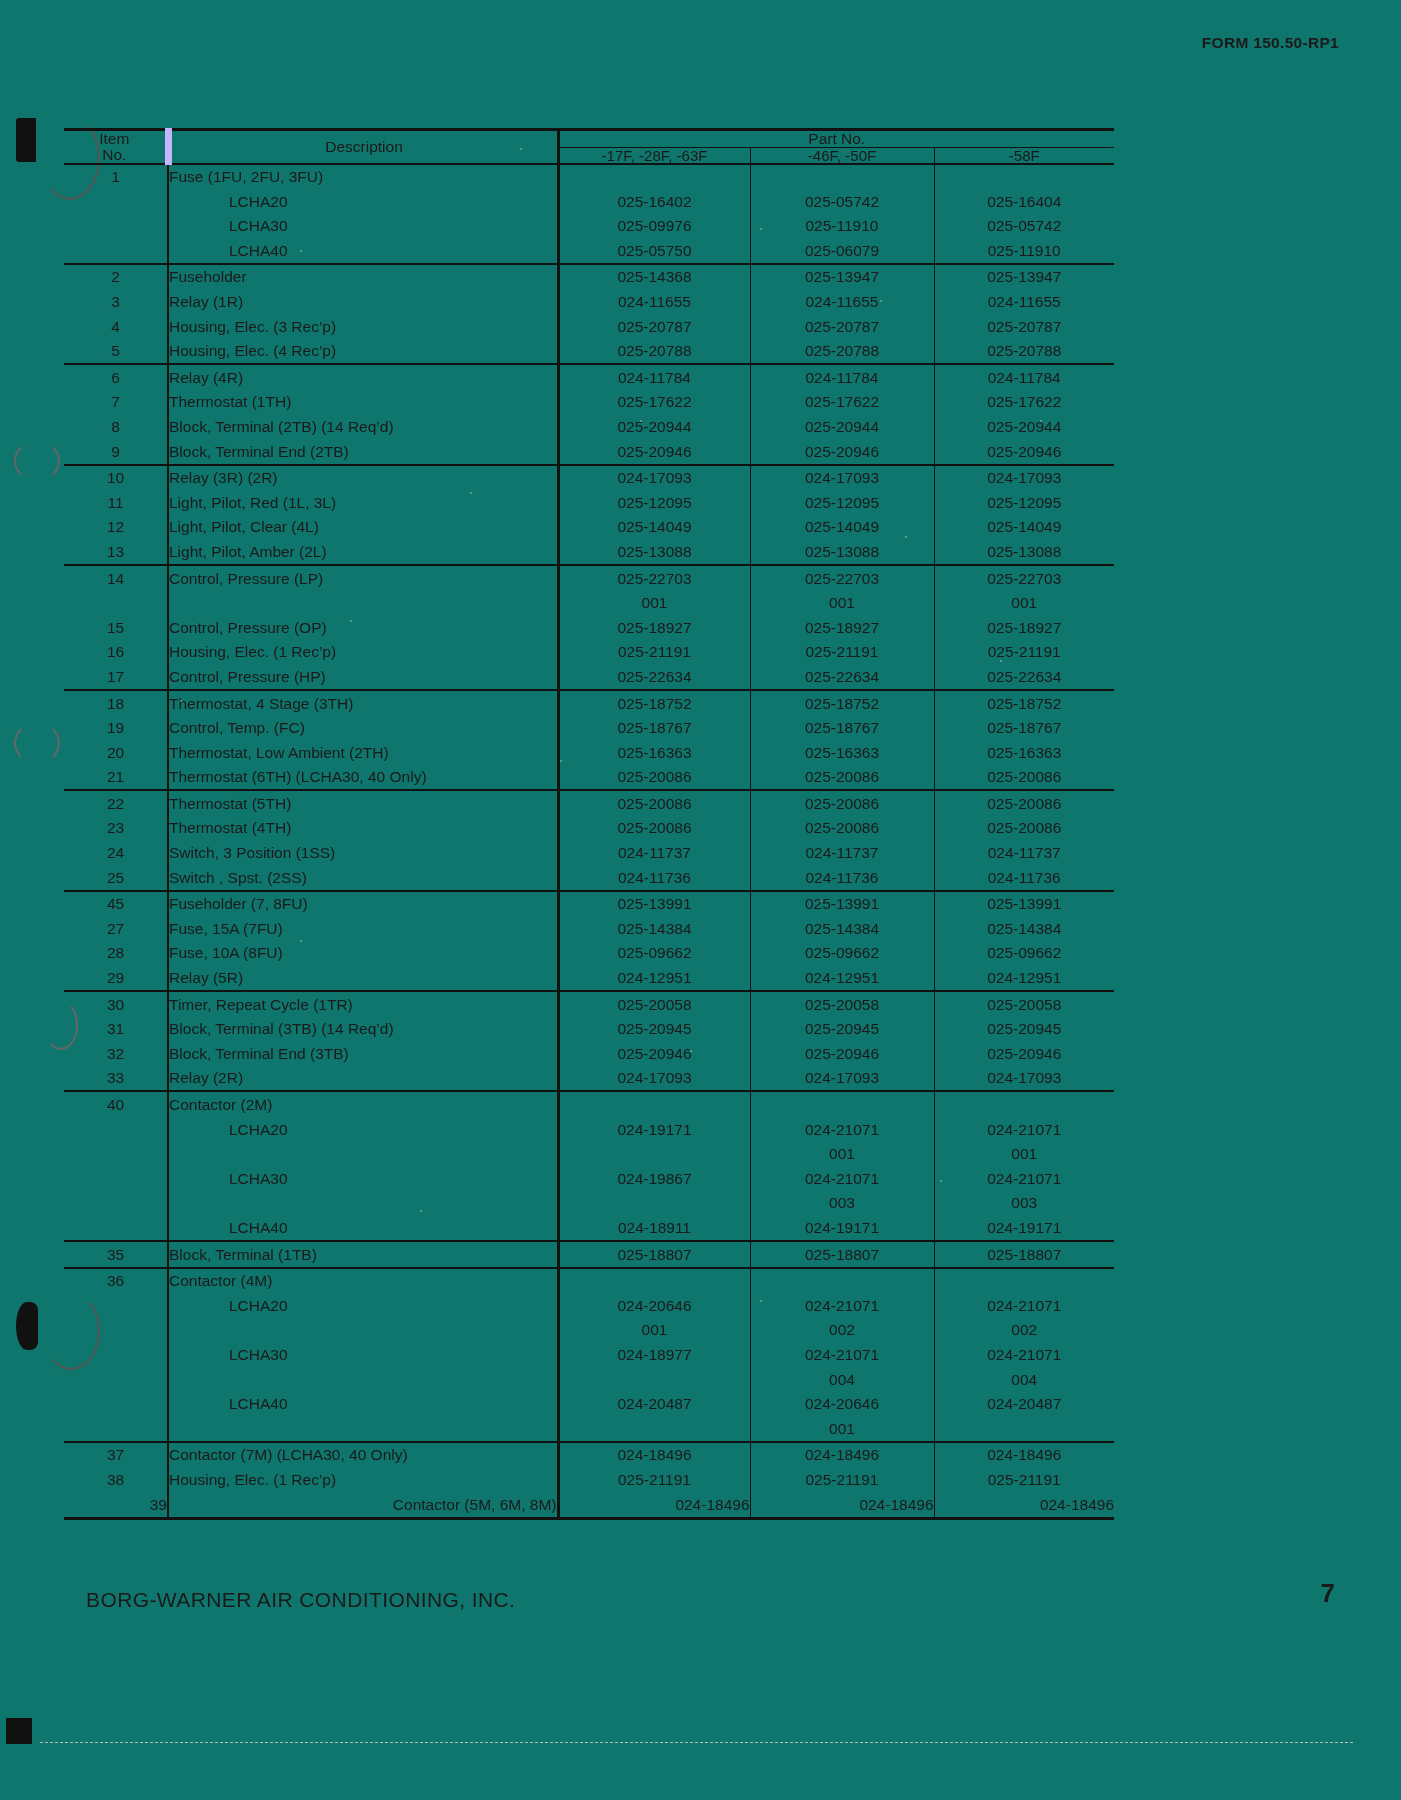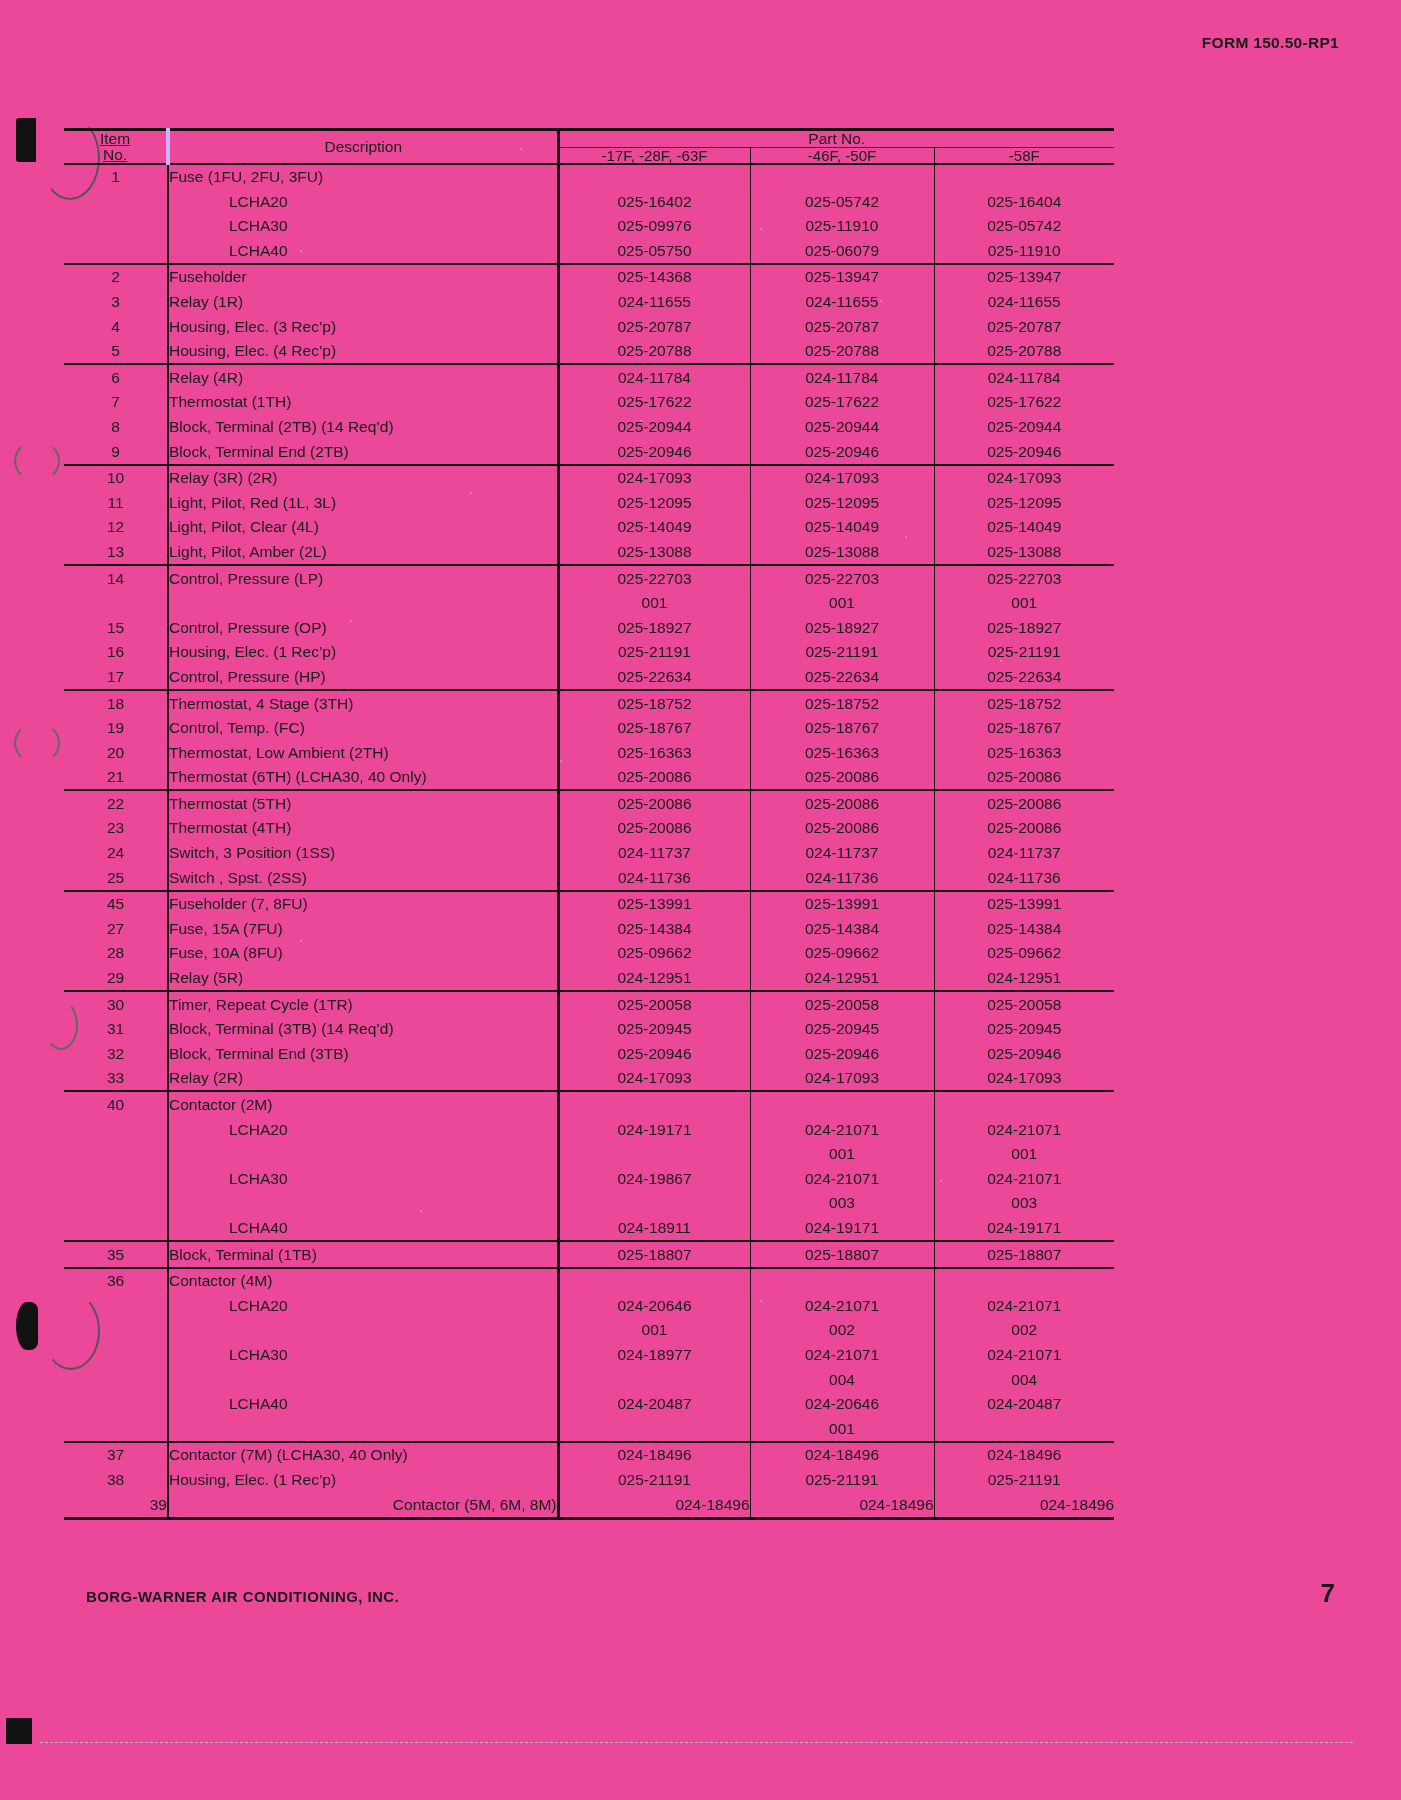--- a/index.html
+++ b/index.html
@@ -13,21 +13,21 @@
     font-family: "Liberation Sans", sans-serif;
     color: #1a1a1a;
     position: relative;
     overflow: hidden;
   }
 
   
   .page {
     position: absolute;
     inset: 0;
-    background: #ec4899;
+    background: #0f766e;
   }
 
   
   .form-no {
     position: absolute;
     top: 34px;
     right: 62px;
     font-size: 15.5px;
     font-weight: bold;
     letter-spacing: 0.3px;
@@ -96,21 +96,21 @@
 
   
   col.c-item { width: 104px; }
   col.c-desc { width: 390px; }
   col.c-p1   { width: 192px; }
   col.c-p2   { width: 184px; }
   col.c-p3   { width: 180px; }
 
   
   .hdr-top td, .hdr-top th { border-top: 3px solid #111; }
-  .vline-item  { border-right: 4px solid #c4b5fd; text-decoration: underline; }
+  .vline-item  { border-right: 7px solid #c4b5fd; }
   .vline-desc  { border-right: 3px solid #111; }
   .vline-p1    { border-right: 1.5px solid #111; }
   .vline-p2    { border-right: 1.5px solid #111; }
 
   .head-cell {
     text-align: center;
     padding: 5px 0 7px;
     font-size: 15.5px;
   }
   .head-cell .l1 { display: block; }
@@ -153,23 +153,22 @@
   tr.grp-top > td { border-top: 2.5px solid #111; }
 
   
   tr.last-row > td { border-bottom: 3px solid #111; text-align: right; }
 
   
   .footer-company {
     position: absolute;
     left: 86px;
     top: 1588px;
-    font-size: 15px;
+    font-size: 21px;
     letter-spacing: 0.4px;
-    font-weight: bold;
   }
   .footer-page {
     position: absolute;
     right: 66px;
     top: 1578px;
     font-size: 26px;
     font-weight: bold;
   }
 
   

